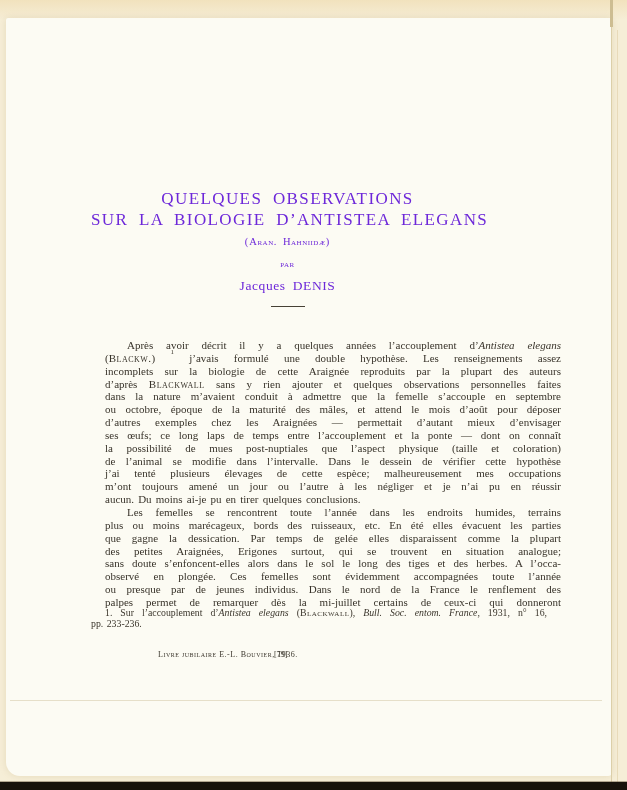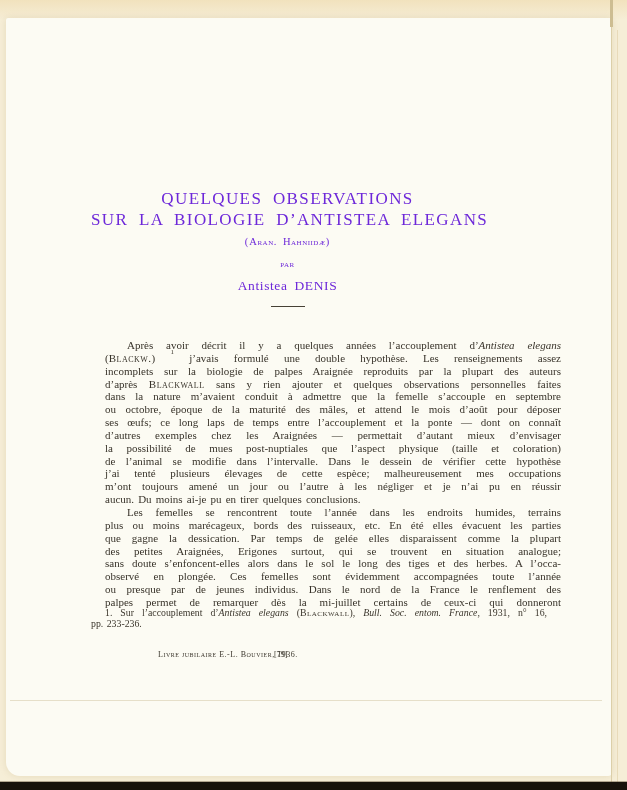--- a/index.html
+++ b/index.html
@@ -104,34 +104,34 @@
 <div class="scan">
   <div class="scan-top-tint"></div>
 
   <div class="page">
 
     <div class="title-block">
       <div class="title-line">QUELQUES OBSERVATIONS</div>
       <div class="title-line">SUR LA BIOLOGIE D’ANTISTEA ELEGANS</div>
       <div class="subtitle">(<span class="sc">Aran. Hahniidæ</span>)</div>
       <div class="byline"><span class="sc">par</span></div>
-      <div class="author">Antistea DENIS</div>
+      <div class="author">Jacques DENIS</div>
       <hr class="rule">
     </div>
 
     <div class="article-body">
         <div>
           <div class="line first">Après avoir décrit il y a quelques années l’accouplement d’<i>Antistea elegans</i></div>
           <div class="line">(<span class="sc">Blackw.</span>) <sup>1</sup> j’avais formulé une double hypothèse. Les renseignements assez</div>
-          <div class="line">incomplets sur la biologie de palpes Araignée reproduits par la plupart des auteurs</div>
+          <div class="line">incomplets sur la biologie de cette Araignée reproduits par la plupart des auteurs</div>
           <div class="line">d’après <span class="sc">Blackwall</span> sans y rien ajouter et quelques observations personnelles faites</div>
           <div class="line">dans la nature m’avaient conduit à admettre que la femelle s’accouple en septembre</div>
           <div class="line">ou octobre, époque de la maturité des mâles, et attend le mois d’août pour déposer</div>
+          <div class="line">d’autres exemples chez les Araignées — permettait d’autant mieux d’envisager</div>
           <div class="line">ses œufs; ce long laps de temps entre l’accouplement et la ponte — dont on connaît</div>
-          <div class="line">d’autres exemples chez les Araignées — permettait d’autant mieux d’envisager</div>
           <div class="line">la possibilité de mues post-nuptiales que l’aspect physique (taille et coloration)</div>
           <div class="line">de l’animal se modifie dans l’intervalle. Dans le dessein de vérifier cette hypothèse</div>
           <div class="line">j’ai tenté plusieurs élevages de cette espèce; malheureusement mes occupations</div>
           <div class="line">m’ont toujours amené un jour ou l’autre à les négliger et je n’ai pu en réussir</div>
           <div class="line endline">aucun. Du moins ai-je pu en tirer quelques conclusions.</div>
         </div>
         <div>
           <div class="line first">Les femelles se rencontrent toute l’année dans les endroits humides, terrains</div>
           <div class="line">plus ou moins marécageux, bords des ruisseaux, etc. En été elles évacuent les parties</div>
           <div class="line">que gagne la dessication. Par temps de gelée elles disparaissent comme la plupart</div>

